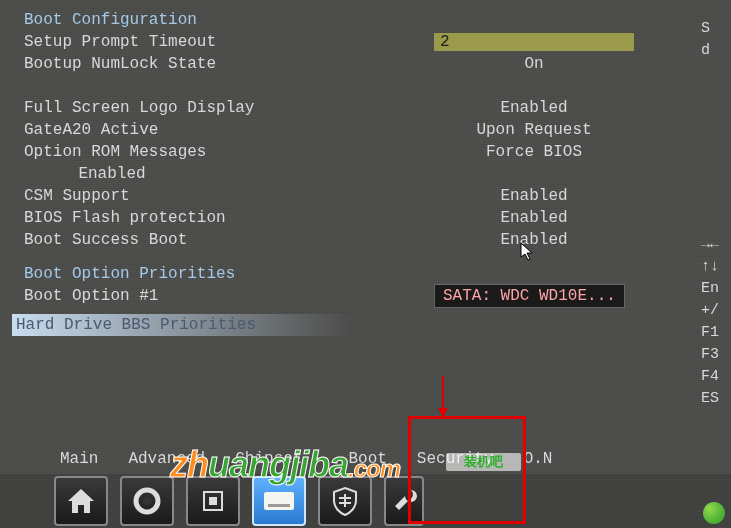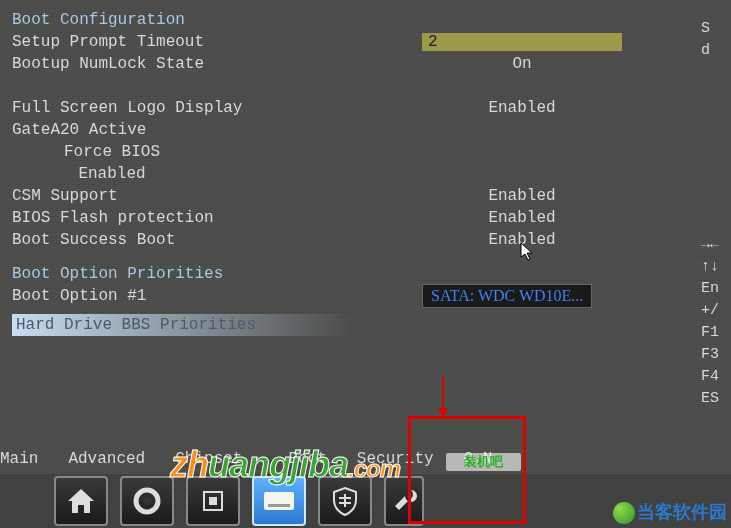--- a/index.html
+++ b/index.html
@@ -8,54 +8,54 @@
     background: #4a4a48;
     background-image: repeating-linear-gradient(0deg, rgba(255,255,255,0.03) 0px, rgba(255,255,255,0.03) 1px, transparent 1px, transparent 2px);
     font-family: "Courier New", monospace;
     color: #d8d8d8;
     font-size: 16px;
     position: relative;
     overflow: hidden;
   }
   .screen { position: absolute; inset: 0; padding: 10px 0 0 12px; }
   .row { display: flex; margin-bottom: 2px; height: 20px; align-items: center; }
-  .label { width: 410px; white-space: pre; }
+  .label { width: 410px; white-space: pre; margin-left: 12px; }
   .value { width: 200px; text-align: center; white-space: pre; }
   .value-box-sel {
     background: #9a9a4a;
     color: #222;
     padding: 0 6px;
     text-align: left;
   }
   .section-header { color: #a5c9e8; }
   .highlight-row {
     background: linear-gradient(to right, #c8ddf0, rgba(200,221,240,0) 90%);
     color: #4a5a70;
     padding: 2px 0 2px 4px;
     width: 375px;
     margin-top: 8px;
   }
   .boot-disk-box {
     background: #1a1a1a;
-    color: #3b82f6;
+    color: #fca5a5;
     padding: 2px 8px;
     white-space: pre;
     border: 1px solid #666;
-    font-family: Liberation Serif, serif;
   }
   .right-strip {
     position: absolute; right: 0; top: 0; width: 30px; height: 420px;
     color: #d8d8d8; font-size: 15px;
     display: flex; flex-direction: column; gap: 2px;
     padding-top: 20px;
   }
   .right-strip div { height: 20px; }
   .tabs {
     position: absolute; bottom: 56px; left: 0; right: 0;
     display: flex; align-items: flex-end; gap: 30px;
+    padding-left: 60px;
     color: #d8d8d8; font-size: 16px;
   }
   .tab-label { margin-bottom: 4px; }
   .icon-row {
     position: absolute; bottom: 0; left: 0; right: 0; height: 54px;
     display: flex; gap: 12px; padding-left: 54px; align-items: center;
     background: rgba(0,0,0,0.15);
   }
   .icon-box {
     width: 54px; height: 50px;
@@ -134,22 +134,24 @@
   </div>
   <div class="row">
       <div class="label"></div>
     </div>
   <div class="row">
     <div class="label">Full Screen Logo Display</div>
     <div class="value">Enabled</div>
   </div>
   <div class="row">
     <div class="label">GateA20 Active</div>
-  </div>
-  <div class="row">
+    <div class="value">Upon Request</div>
+  </div>
+  <div class="row">
+    <div class="label">Option ROM Messages</div>
     <div class="value">Force BIOS</div>
   </div>
   <div class="row">
     <div class="value">Enabled</div>
   </div>
   <div class="row">
     <div class="label">CSM Support</div>
     <div class="value">Enabled</div>
   </div>
   <div class="row">
@@ -243,14 +245,14 @@
   <svg width="14" height="20" viewBox="0 0 14 20">
       <path d="M1 1 L1 15 L5 12 L8 18 L10 17 L7 11 L12 11 Z" fill="#fff" stroke="#000" stroke-width="1"></path>
     </svg>
 </div>
 
 <div class="watermark">
   <span class="wm-z">zh</span><span class="wm-rest">uangjiba</span><span class="wm-com">.com</span>
 </div>
 <div class="wm-small">装机吧</div>
 <div class="wm-cn">
-  <span class="wm-cn-ball"></span><span>当客软件园</span>
+  <span class="wm-cn-ball"></span>
 </div>
 
 </body></html>

